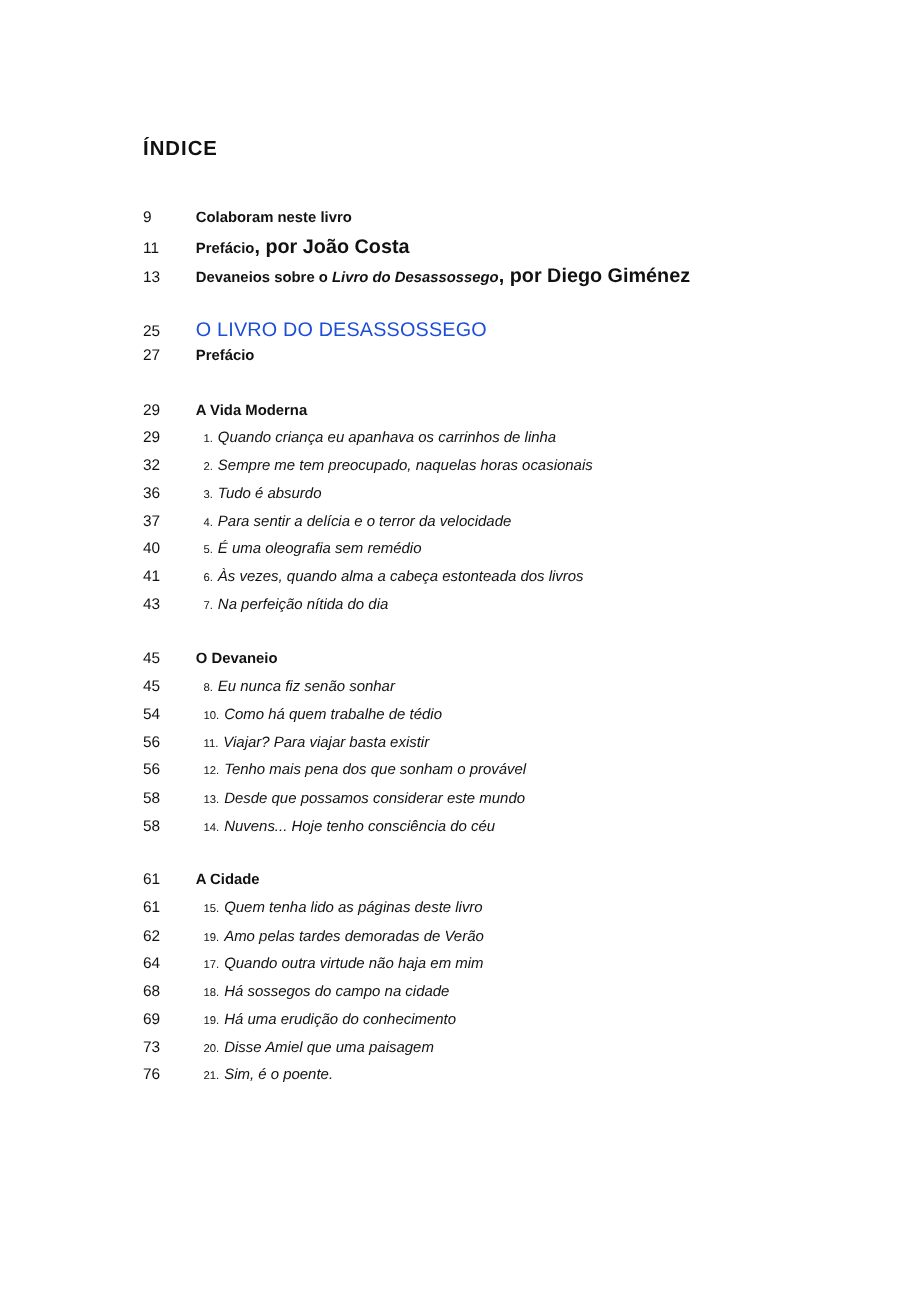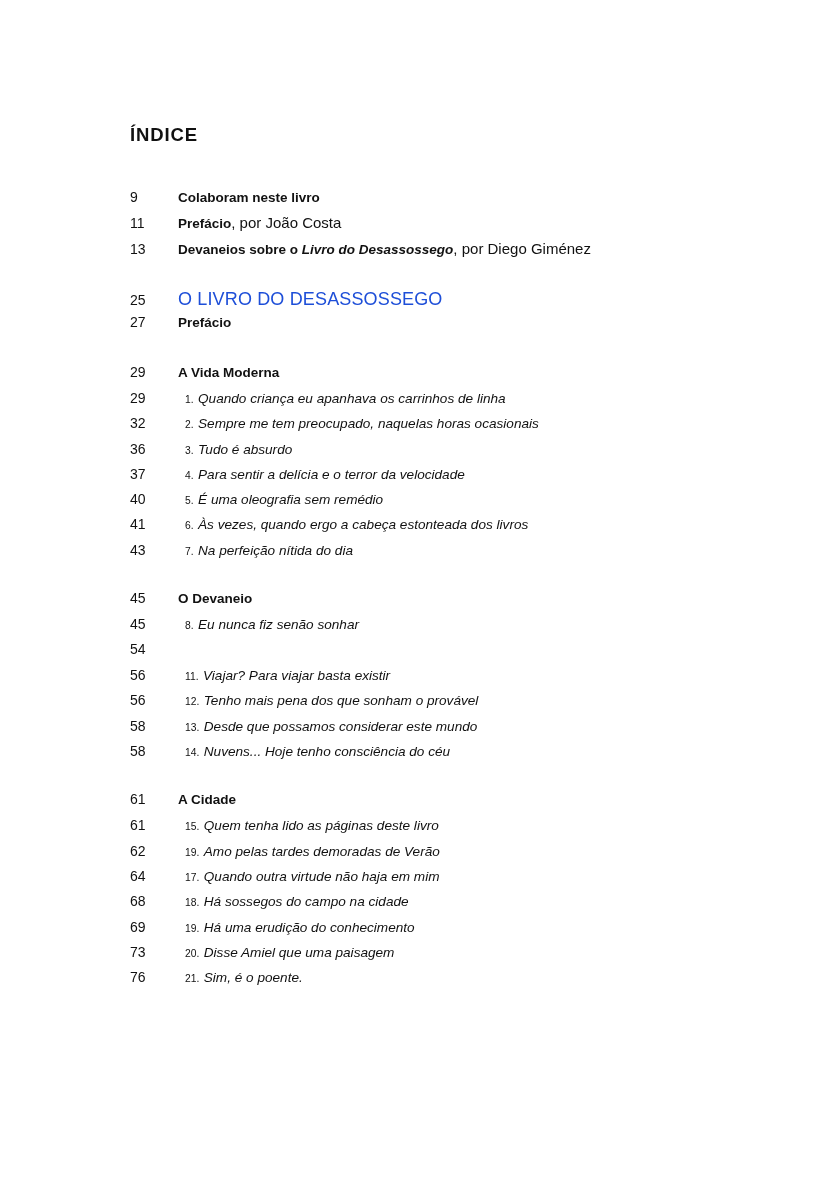--- a/index.html
+++ b/index.html
@@ -90,23 +90,23 @@
   .entry-front {
     font-size: 13.5px;
     font-weight: bold;
     color: #111111;
   }
   .entry-front .em {
     font-style: italic;
     font-weight: bold;
   }
   .entry-front .byline {
-    font-weight: normal;
+    font-weight: bold;
     font-style: normal;
-    font-size: 15px;
+    font-size: 18px;
   }
 
   
   .entry-numbered {
     padding-left: 7px;
   }
   .entry-numbered .num {
     font-size: 10.3px;
     font-style: normal;
     font-weight: normal;
@@ -170,38 +170,39 @@
           <div class="toc-row">
             <span class="page-num">37</span>
             <span class="entry entry-numbered"><span class="num">4.</span> <span class="txt">Para sentir a delícia e o terror da velocidade</span></span>
           </div>
           <div class="toc-row">
             <span class="page-num">40</span>
             <span class="entry entry-numbered"><span class="num">5.</span> <span class="txt">É uma oleografia sem remédio</span></span>
           </div>
           <div class="toc-row">
             <span class="page-num">41</span>
-            <span class="entry entry-numbered"><span class="num">6.</span> <span class="txt">Às vezes, quando ergo a cabeça estonteada dos livros</span></span>
+            <span class="entry entry-numbered"><span class="num">6.</span> <span class="txt">Às vezes, quando alma a cabeça estonteada dos livros</span></span>
           </div>
           <div class="toc-row">
             <span class="page-num">43</span>
             <span class="entry entry-numbered"><span class="num">7.</span> <span class="txt">Na perfeição nítida do dia</span></span>
           </div>
         </div>
         <div class="toc-group">
           <div class="toc-row">
             <span class="page-num">45</span>
             <span class="entry entry-heading">O Devaneio</span>
           </div>
           <div class="toc-row">
             <span class="page-num">45</span>
             <span class="entry entry-numbered"><span class="num">8.</span> <span class="txt">Eu nunca fiz senão sonhar</span></span>
           </div>
           <div class="toc-row">
             <span class="page-num">54</span>
+            <span class="entry entry-numbered"><span class="num">10.</span> <span class="txt">Como há quem trabalhe de tédio</span></span>
           </div>
           <div class="toc-row">
             <span class="page-num">56</span>
             <span class="entry entry-numbered"><span class="num">11.</span> <span class="txt">Viajar? Para viajar basta existir</span></span>
           </div>
           <div class="toc-row">
             <span class="page-num">56</span>
             <span class="entry entry-numbered"><span class="num">12.</span> <span class="txt">Tenho mais pena dos que sonham o provável</span></span>
           </div>
           <div class="toc-row">

